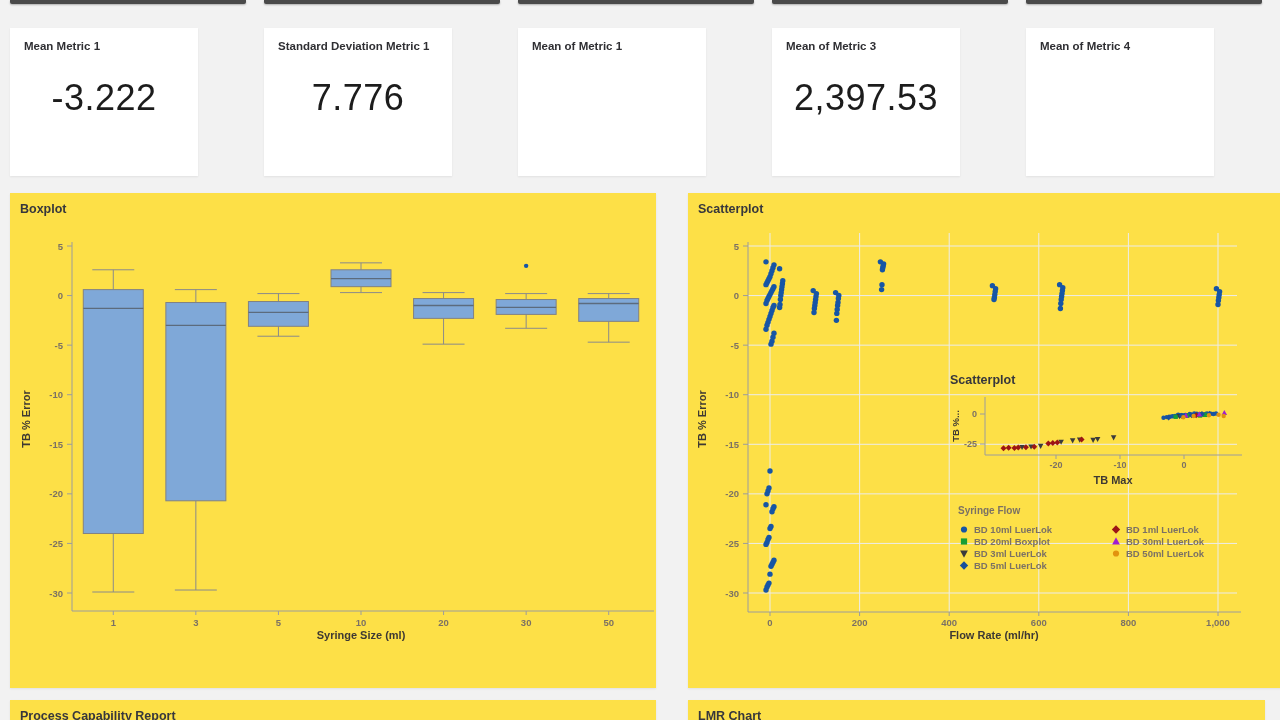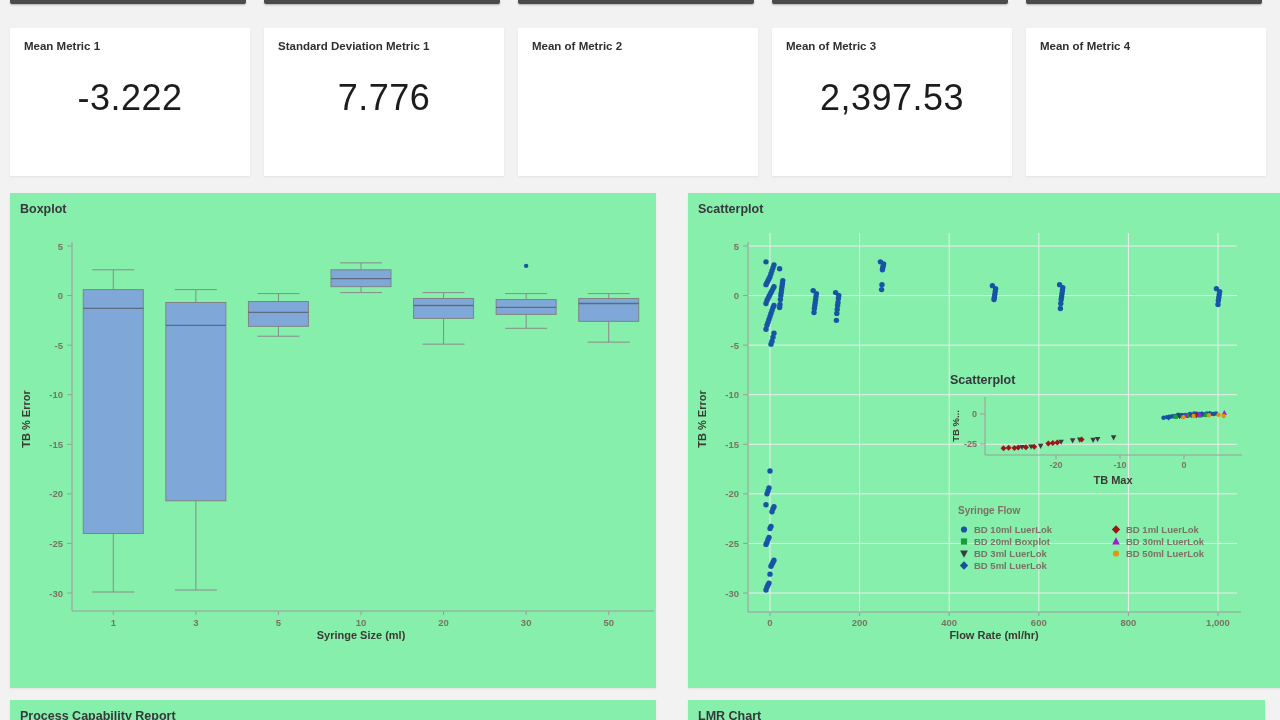--- a/index.html
+++ b/index.html
@@ -2,26 +2,26 @@
 <html><head>
 <meta charset="utf-8">
 <style>
   html,body{margin:0;padding:0;}
   body{
     width:1280px;height:720px;overflow:hidden;position:relative;
     background:#f2f2f2;font-family:"Liberation Sans",sans-serif;
   }
   .top-bar{position:absolute;top:0;height:4px;background:#4a4a4a;
     border-radius:0 0 2px 2px;box-shadow:0 1px 2px rgba(0,0,0,.28);}
-  .card{position:absolute;top:28px;width:240px;height:148px;background:#fff;
+  .card{position:absolute;top:28px;width:188px;height:148px;background:#fff;
     box-shadow:0 1px 2px rgba(0,0,0,.07);display:flex;flex-direction:column;}
   .card-title{padding:12px 14px 0 14px;font-size:11.5px;font-weight:700;color:#2f2f33;}
   .card-value{flex:1;display:flex;align-items:center;justify-content:center;
     font-size:36px;color:#1c1c1c;letter-spacing:.5px;padding-bottom:32px;}
-  .panel{position:absolute;background:#86efac;box-shadow:0 1px 2px rgba(0,0,0,.07);text-decoration:underline;}
+  .panel{position:absolute;background:#fde047;box-shadow:0 1px 2px rgba(0,0,0,.07);text-decoration:underline;}
   .panel-title{position:absolute;left:10px;top:9px;font-size:12.5px;font-weight:700;color:#37373c;z-index:2;}
   #panel-boxplot{left:10px;top:193px;width:646px;height:495px;}
   #panel-scatter{left:688px;top:193px;width:634px;height:495px;}
   #panel-pcr{left:10px;top:700px;width:646px;height:60px;}
   #panel-lmr{left:688px;top:700px;width:577px;height:60px;}
   .chart-svg{position:absolute;left:0;top:0;}
   #scatter-legend{position:absolute;left:270px;top:312px;z-index:3;}
   .legend-title{font-size:10px;color:#7b7164;font-weight:700;margin-bottom:7px;}
   .legend-cols{display:flex;gap:24px;}
   .legend-row{display:flex;align-items:center;height:12px;font-size:9.5px;
@@ -40,21 +40,21 @@
 
 <div class="card" style="left:10px;">
   <div class="card-title">Mean Metric 1</div>
   <div class="card-value">-3.222</div>
 </div>
 <div class="card" style="left:264px;">
   <div class="card-title">Standard Deviation Metric 1</div>
   <div class="card-value">7.776</div>
 </div>
 <div class="card" style="left:518px;">
-  <div class="card-title">Mean of Metric 2</div>
+  <div class="card-title">Mean of Metric 1</div>
 </div>
 <div class="card" style="left:772px;">
   <div class="card-title">Mean of Metric 3</div>
   <div class="card-value">2,397.53</div>
 </div>
 <div class="card" style="left:1026px;">
   <div class="card-title">Mean of Metric 4</div>
 </div>
 
 <div class="panel" id="panel-boxplot">

